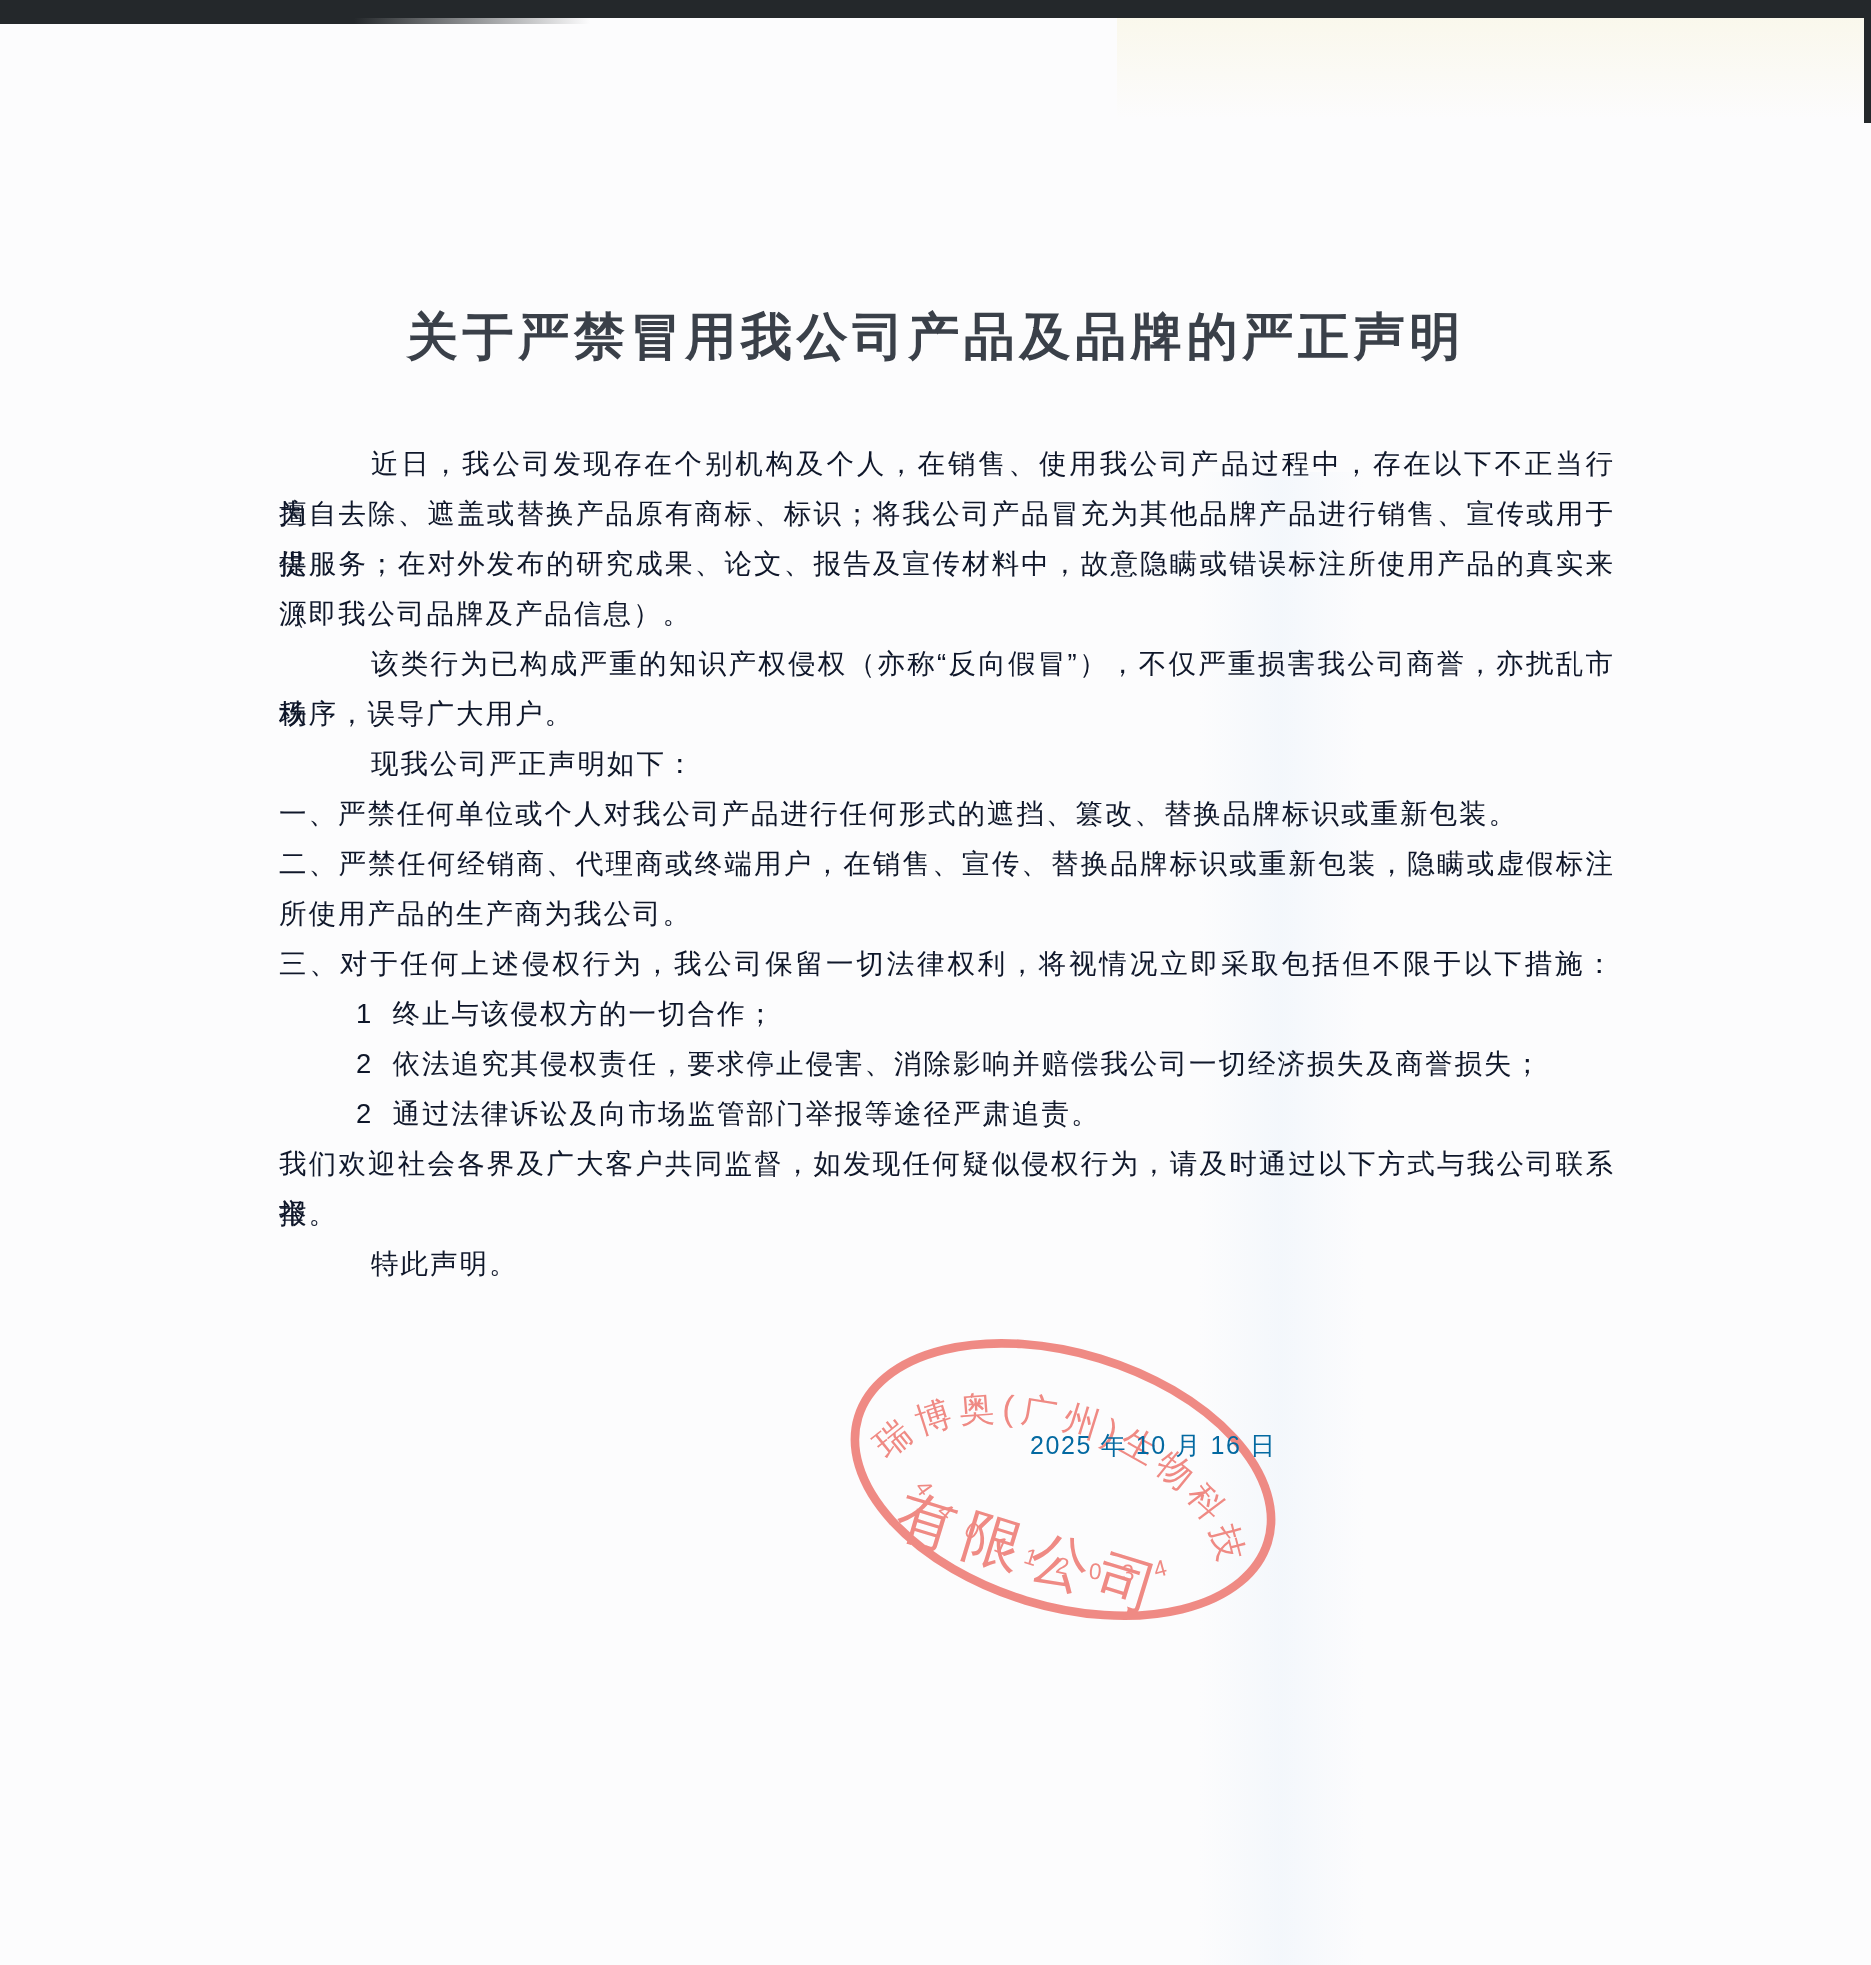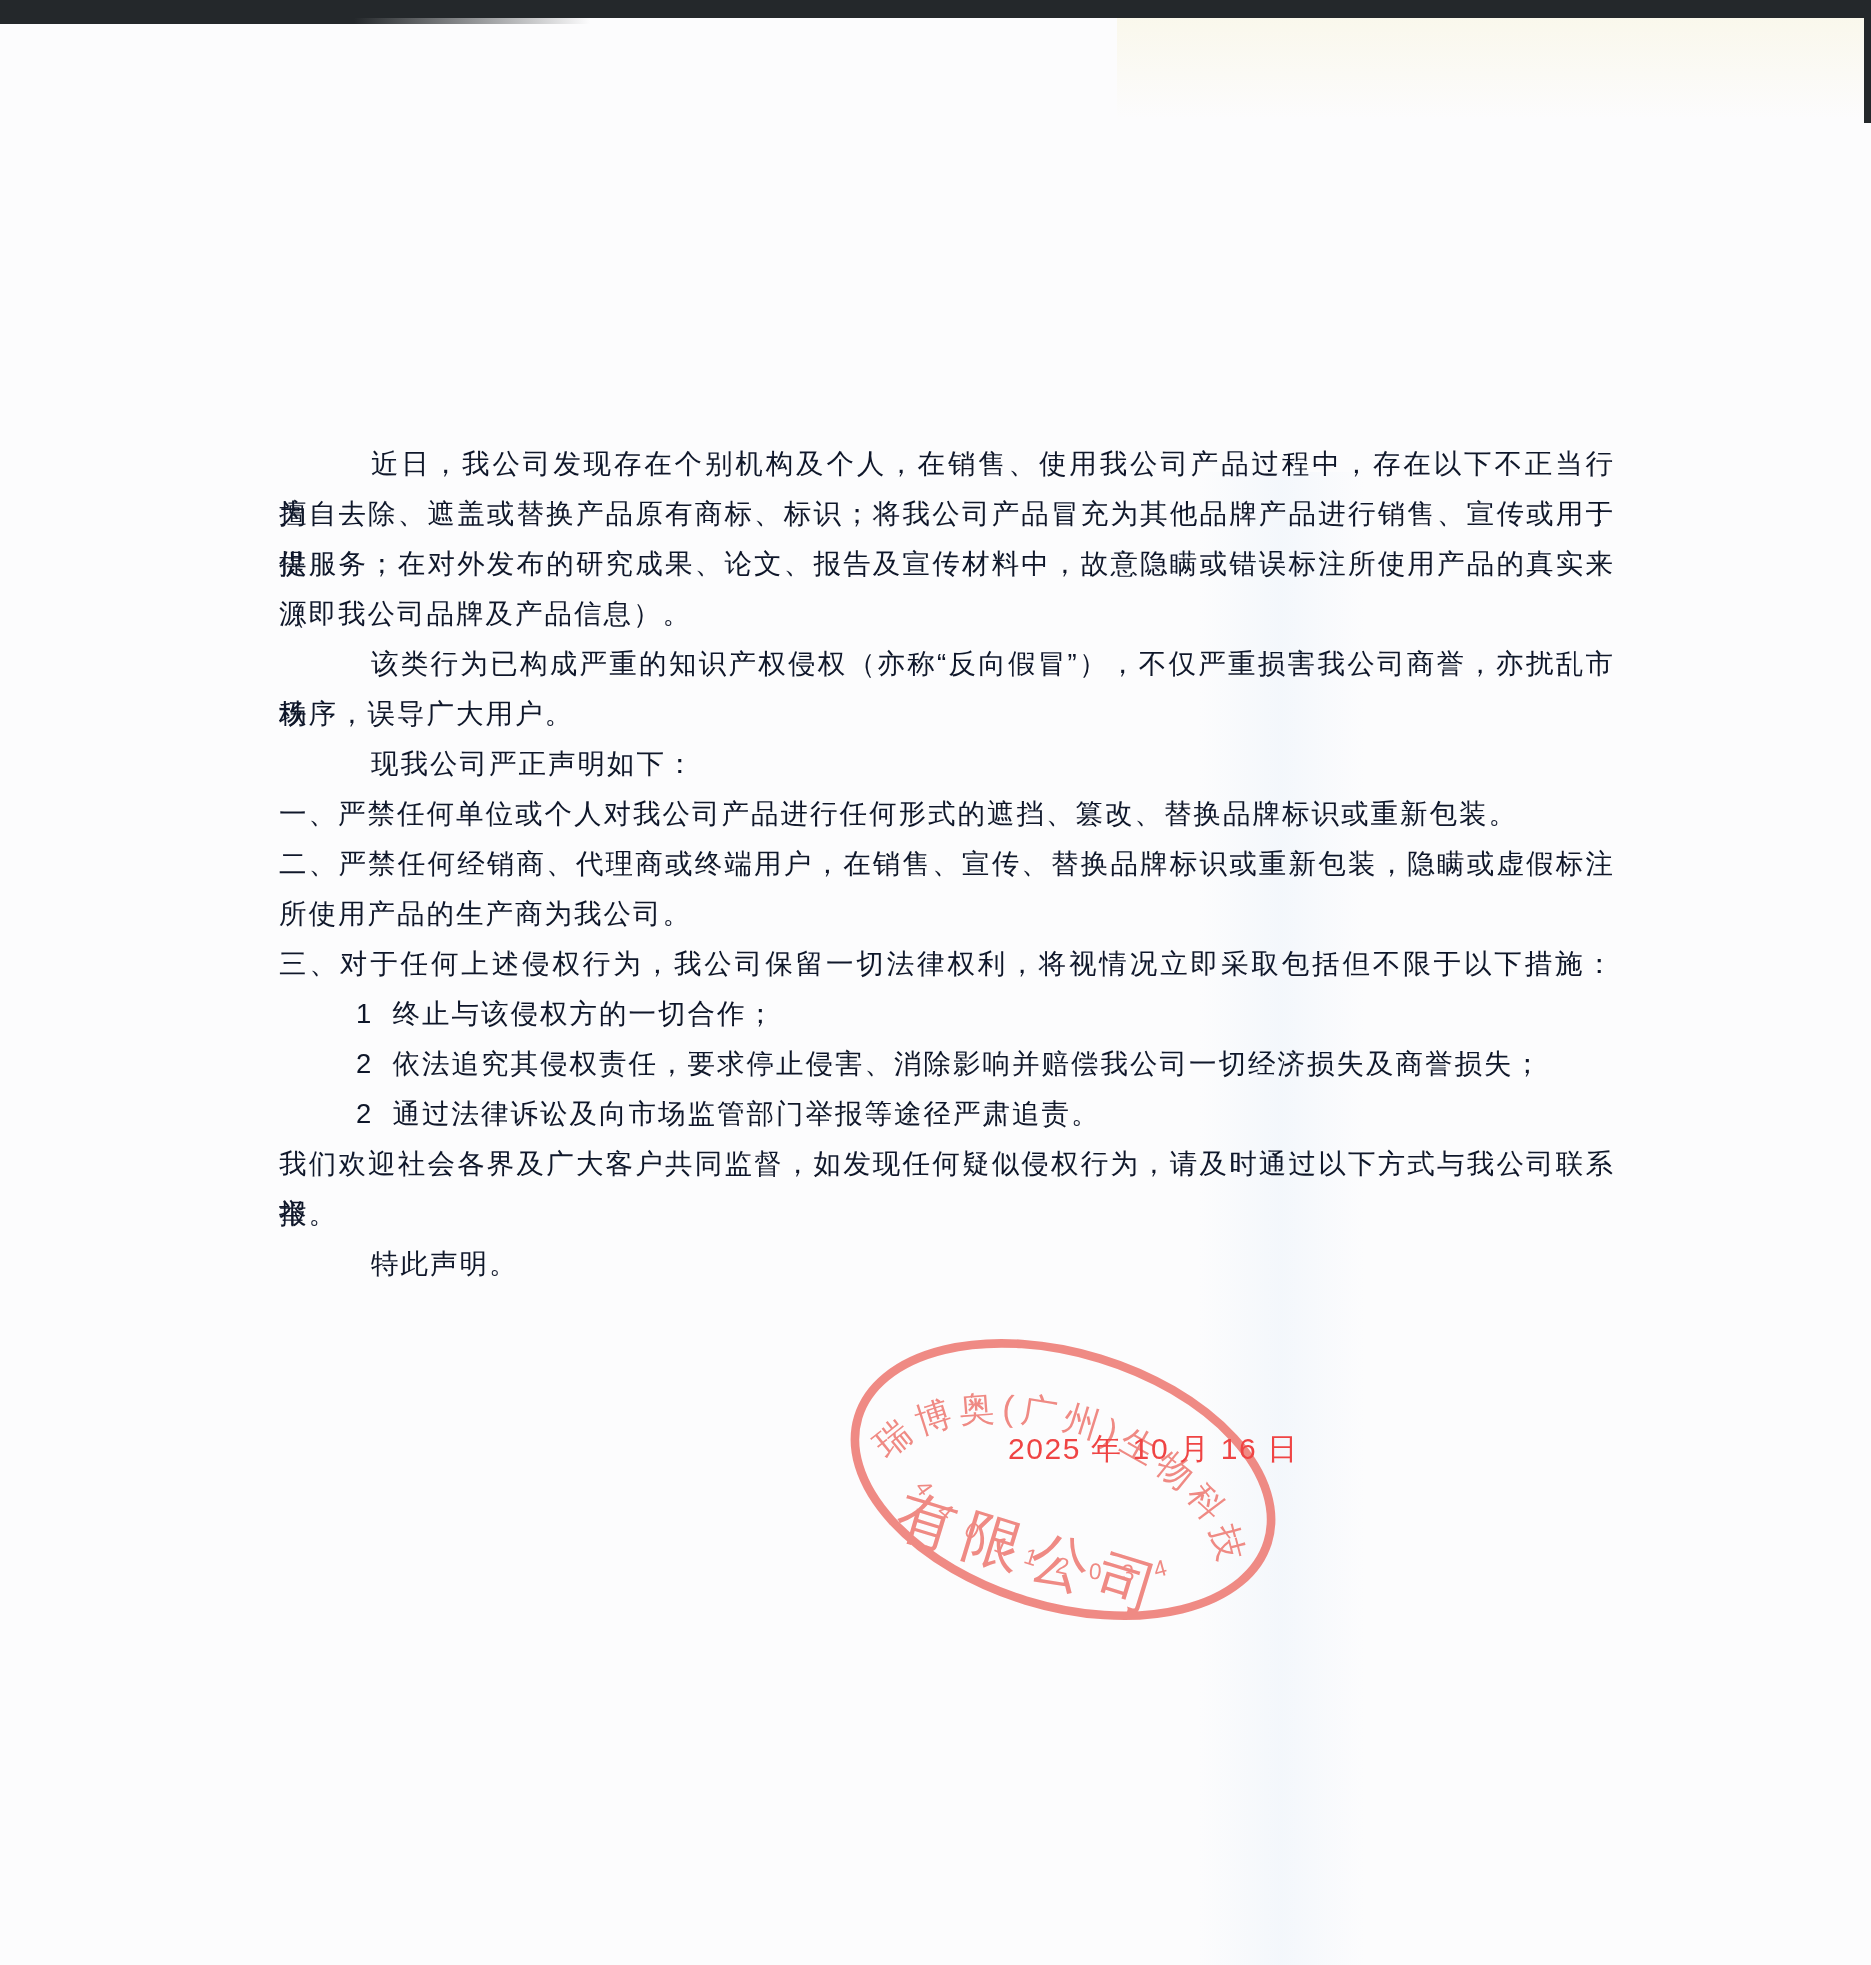--- a/index.html
+++ b/index.html
@@ -51,40 +51,41 @@
   .line{white-space:pre-wrap;height:50px;}
   .line.justify{text-align:justify;text-align-last:justify;}
   .line.indent{text-indent:92px;}
   .line.sub{padding-left:77px;}
   .signature-company{
     position:absolute;left:996px;top:1380px;
     font-size:25px;letter-spacing:2px;color:#2e3137;
     white-space:nowrap;
   }
   .signature-date{
-    position:absolute;left:1008px;top:1429px;
-    font-size:30px;letter-spacing:1.6px;color:#ef4444;
+    position:absolute;left:1030px;top:1429px;
+    font-size:25px;letter-spacing:1.6px;color:#0369a1;
     white-space:nowrap;
   }
   .stamp{
     position:absolute;left:843px;top:1328px;width:440px;height:307px;
     opacity:.88;
   }
   .stamp text{fill:#ee7b74;}
 </style>
 </head>
 <body>
 
 <div class="page">
 
   <div class="scan-top-bar"></div>
   <div class="scan-right-strip"></div>
   <div class="paper-tint-topright"></div>
   <div class="paper-streak"></div>
 
+  <div class="doc-title">关于严禁冒用我公司产品及品牌的严正声明</div>
 
   <div class="doc-body">
     <div class="line indent justify">近日，我公司发现存在个别机构及个人，在销售、使用我公司产品过程中，存在以下不正当行为：</div>
     <div class="line justify">擅自去除、遮盖或替换产品原有商标、标识；将我公司产品冒充为其他品牌产品进行销售、宣传或用于提</div>
     <div class="line justify">供服务；在对外发布的研究成果、论文、报告及宣传材料中，故意隐瞒或错误标注所使用产品的真实来源</div>
     <div class="line">（即我公司品牌及产品信息）。</div>
     <div class="line indent justify">该类行为已构成严重的知识产权侵权（亦称“反向假冒”），不仅严重损害我公司商誉，亦扰乱市场</div>
     <div class="line">秩序，误导广大用户。</div>
     <div class="line indent">现我公司严正声明如下：</div>
     <div class="line">一、严禁任何单位或个人对我公司产品进行任何形式的遮挡、篡改、替换品牌标识或重新包装。</div>

